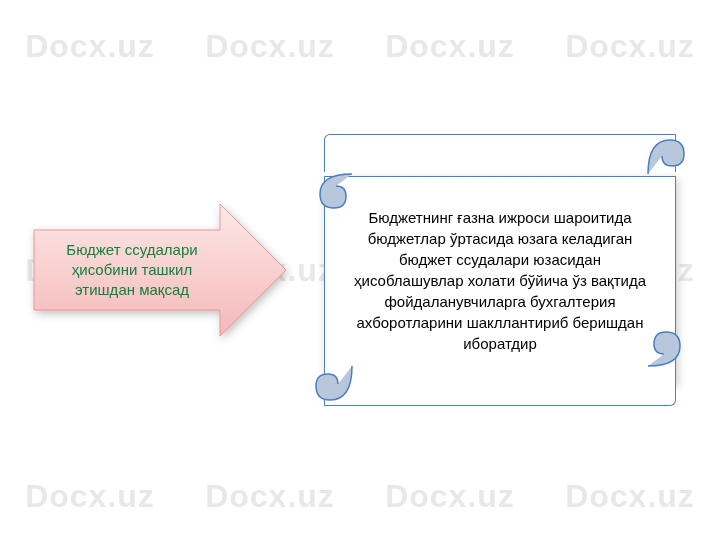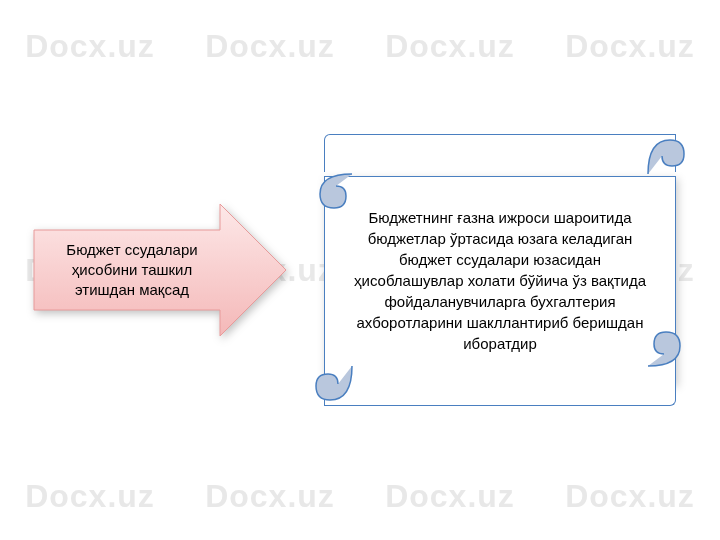--- a/index.html
+++ b/index.html
@@ -51,21 +51,21 @@
       inset: 0;
     }
     .arrow-text {
       position: relative;
       z-index: 2;
       width: 190px;
       padding-left: 14px;
       text-align: center;
       font-size: 15px;
       line-height: 1.35;
-      color: #000000;
+      color: #15803d;
     }
     .scroll-block {
       position: relative;
       width: 380px;
       height: 300px;
       margin-left: 10px;
     }
     .scroll-body {
       position: absolute;
       left: 24px;

